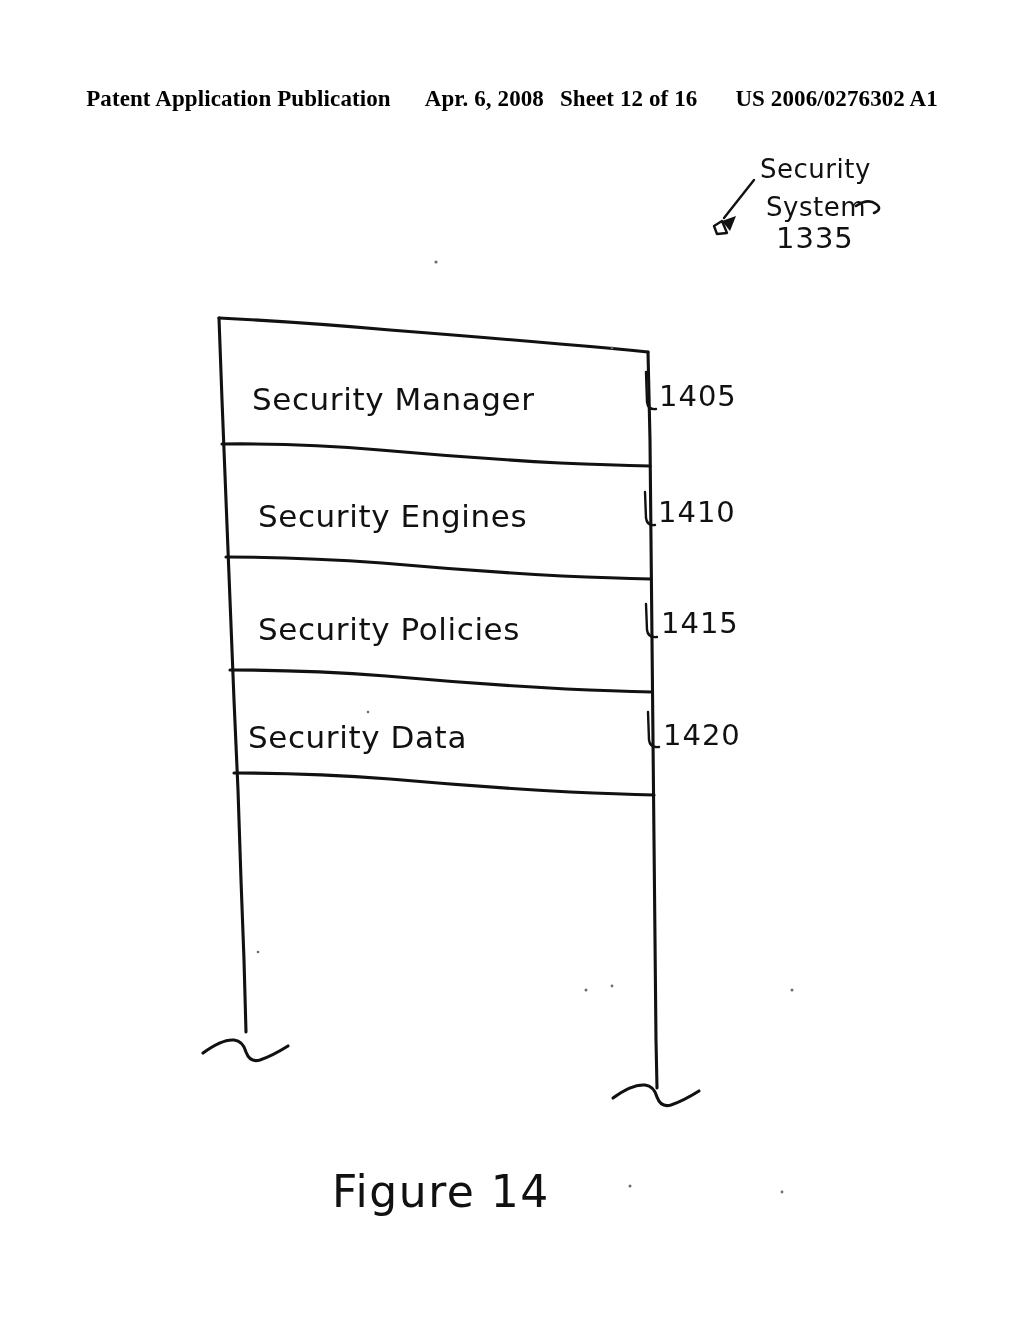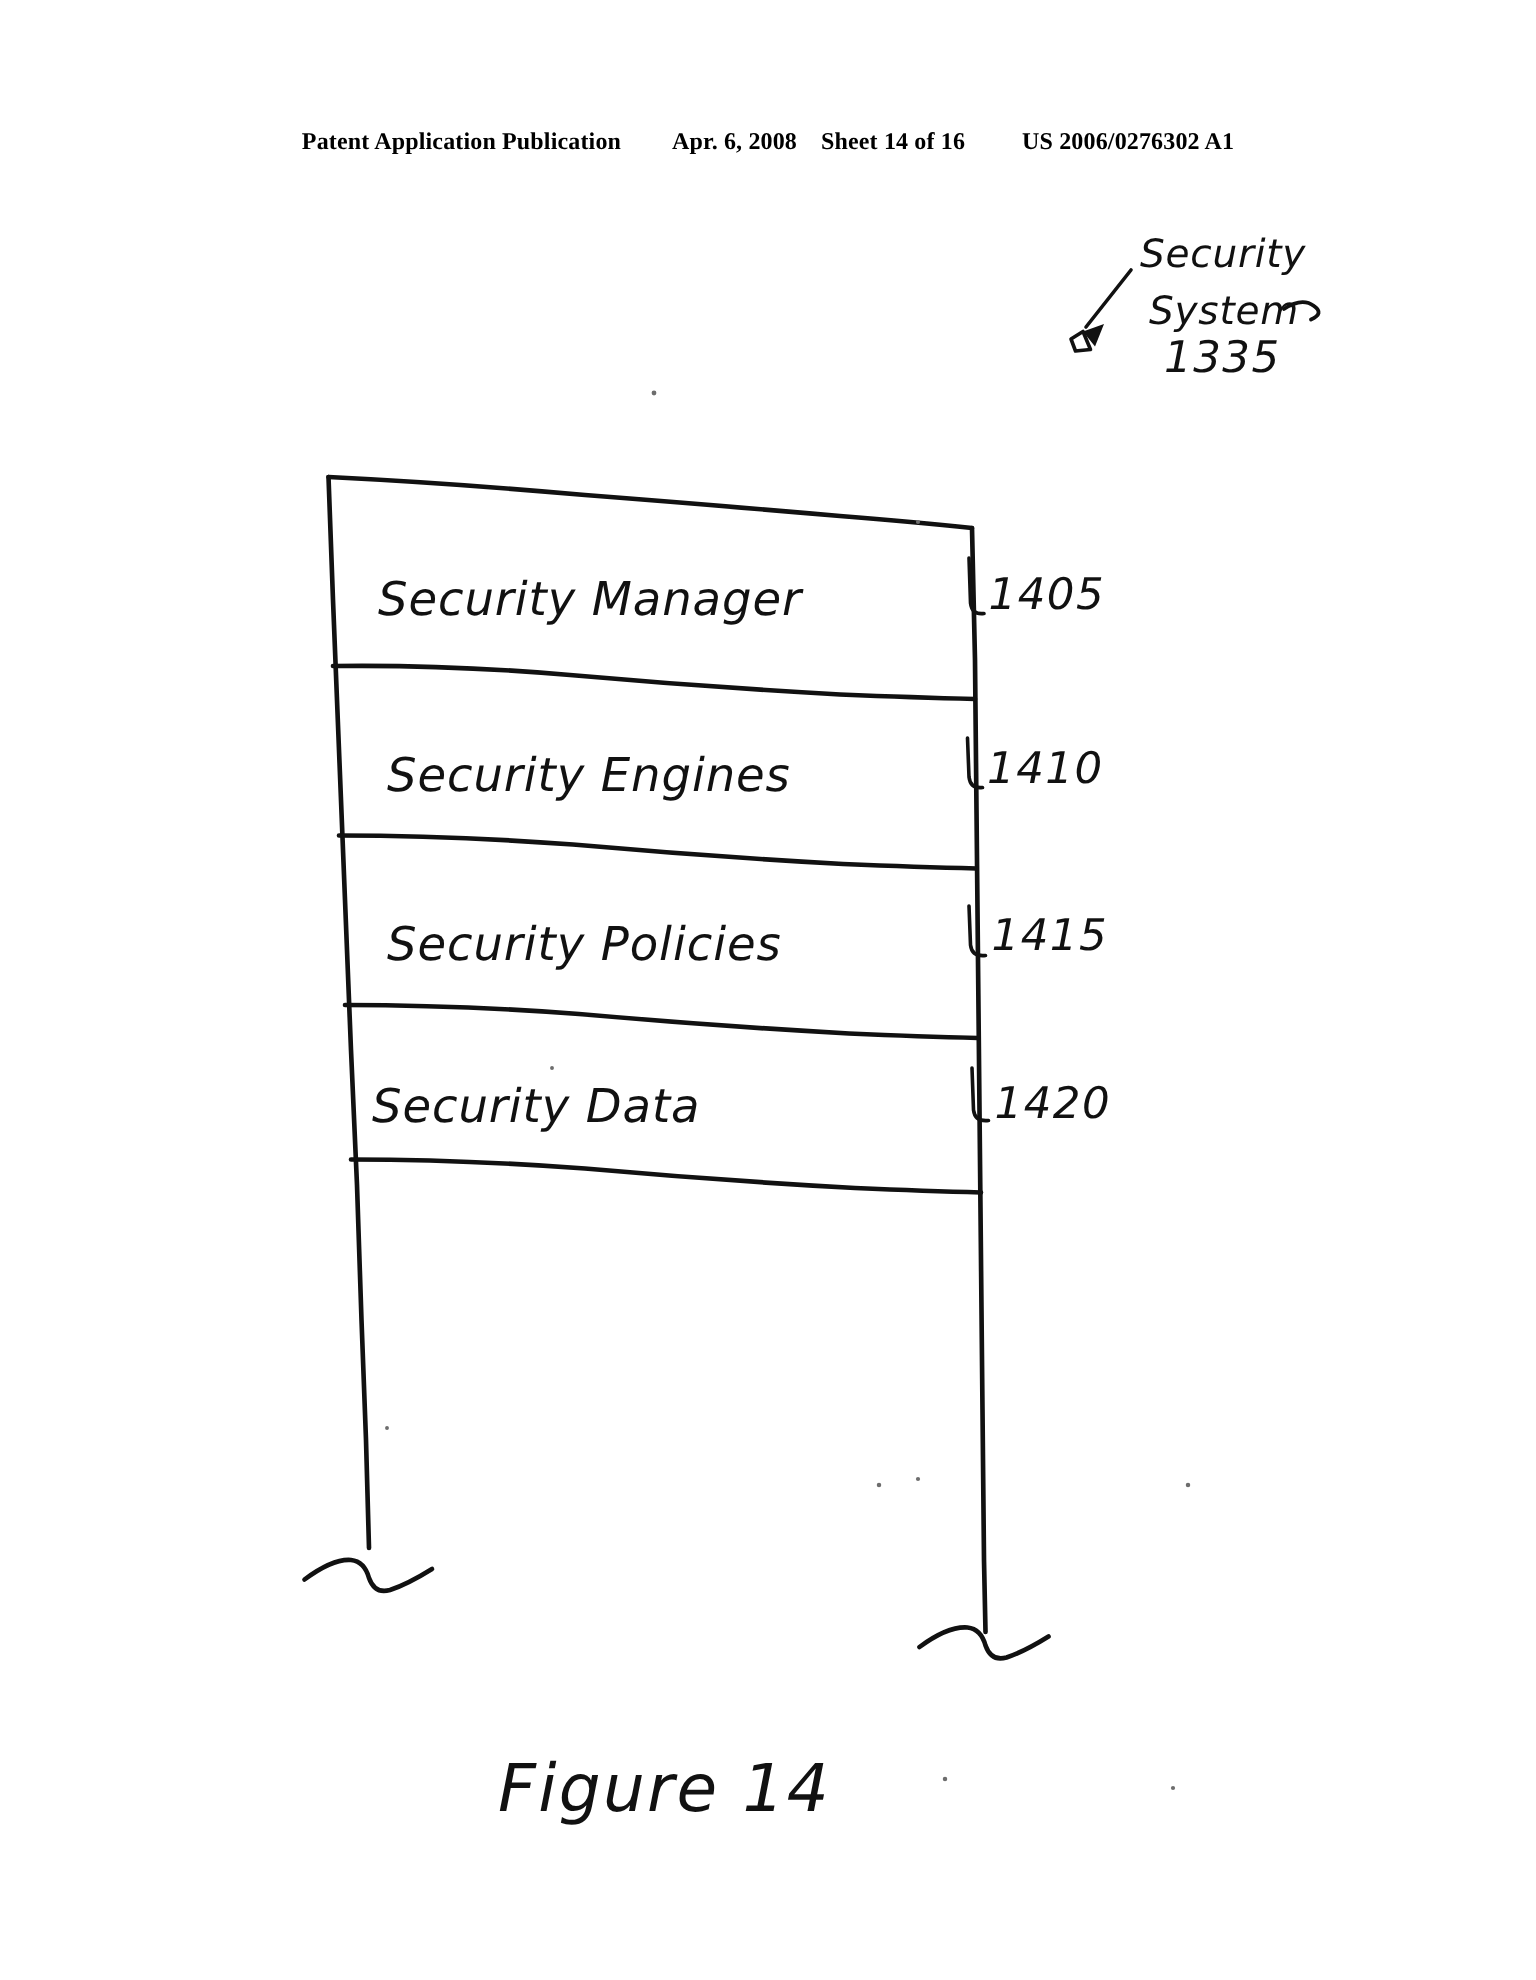--- a/index.html
+++ b/index.html
@@ -25,36 +25,35 @@
     width: 1024px;
     height: 28px;
     display: flex;
     align-items: baseline;
     justify-content: center;
     white-space: nowrap;
   }
   #page-header .hdr-seg {
     font-family: "Liberation Serif", serif;
     font-weight: bold;
-    font-size: 16px;
+    font-size: 23px;
     letter-spacing: 0.1px;
     color: #000;
   }
   .hdr-gap-lg { display: inline-block; width: 34px; }
   .hdr-gap-md { display: inline-block; width: 16px; }
   .hdr-gap-xl { display: inline-block; width: 38px; }
 
   
   #figure-canvas {
     position: absolute;
     top: 0;
     left: 0;
     width: 1024px;
     height: 1320px;
-    font-style: italic;
   }
   #figure-canvas svg {
     display: block;
     width: 1024px;
     height: 1320px;
   }
 
   .ink {
     fill: none;
     stroke: #111111;
@@ -82,21 +81,21 @@
   .speck { fill: #6d6d6d; stroke: none; }
 </style>
 </head>
 <body>
 
 <div id="page-header">
   <span class="hdr-seg">Patent Application Publication</span>
   <span class="hdr-gap-lg"></span>
   <span class="hdr-seg">Apr. 6, 2008</span>
   <span class="hdr-gap-md"></span>
-  <span class="hdr-seg">Sheet 14 of 16</span>
+  <span class="hdr-seg">Sheet 12 of 16</span>
   <span class="hdr-gap-xl"></span>
   <span class="hdr-seg">US 2006/0276302 A1</span>
 </div>
 
 <div id="figure-canvas">
 <svg viewBox="0 0 1024 1320" xmlns="http://www.w3.org/2000/svg">
 
   <g>
     <path class="ink ink-lead" d="M754 180 L724 218"></path>
     <path class="ink-fill" d="M722 221 L736 216 L730 231 Z"></path>

